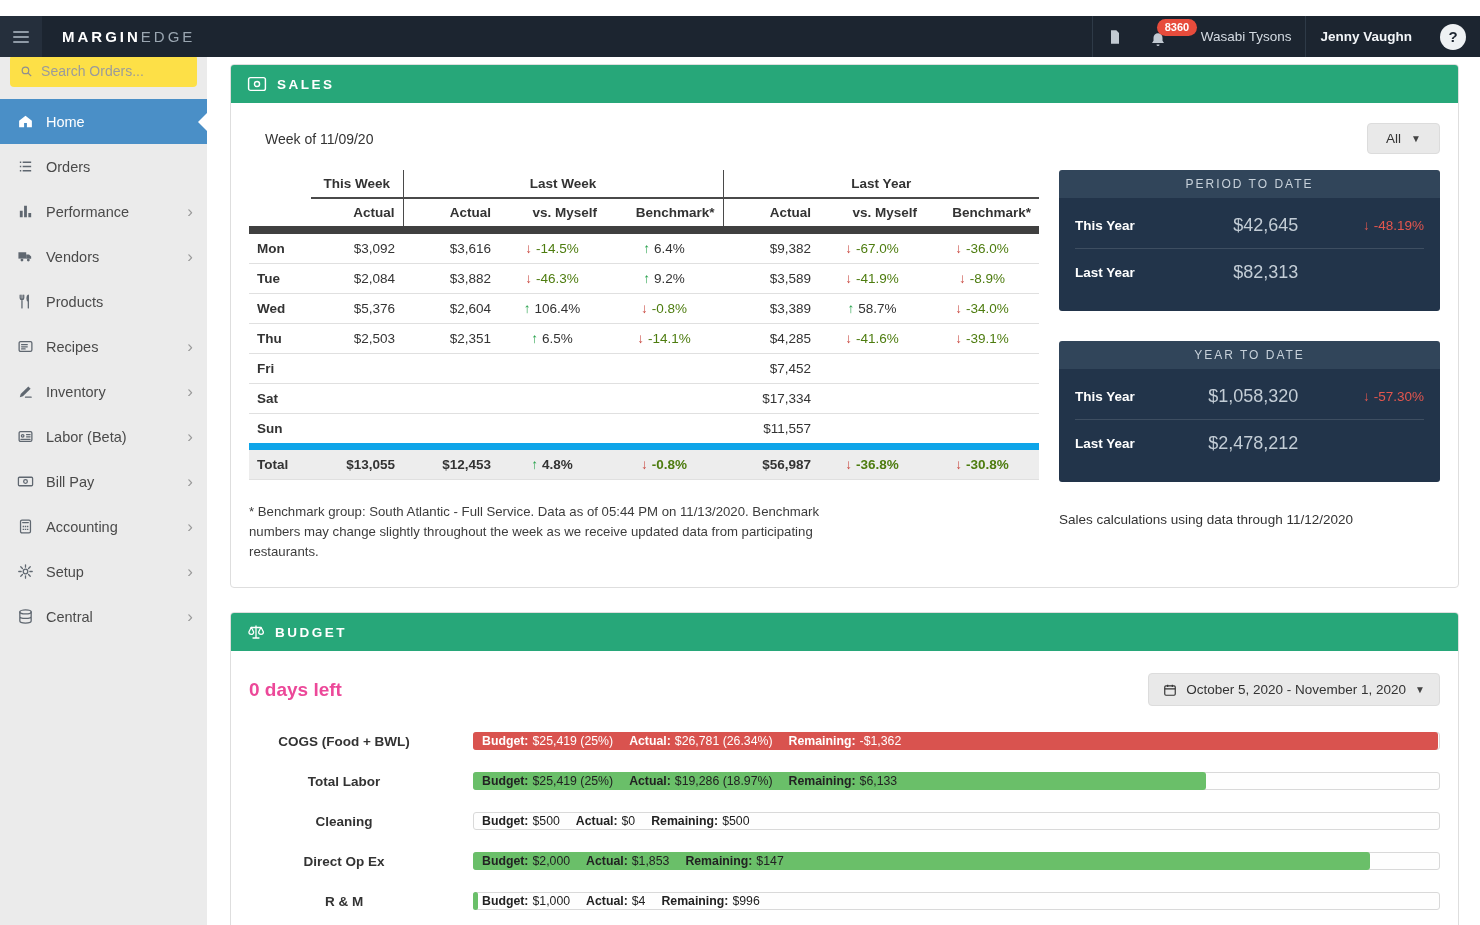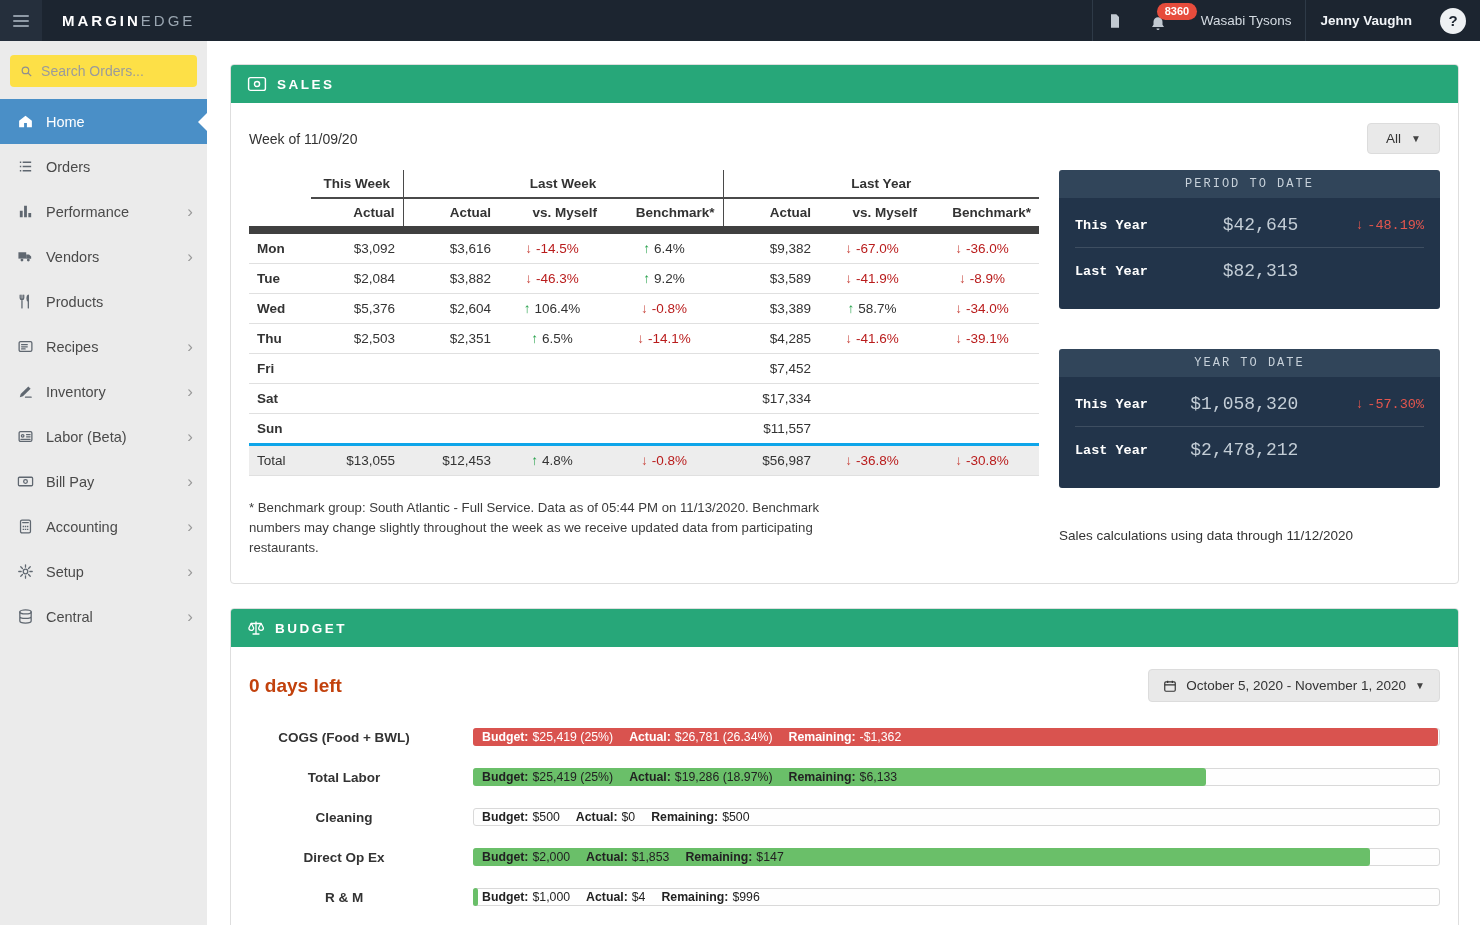--- a/index.html
+++ b/index.html
@@ -1,20 +1,20 @@
 <!DOCTYPE html>
 <html><head>
 <meta charset="utf-8">
 <style>
   * { margin:0; padding:0; box-sizing:border-box; }
   html,body { width:1480px; height:925px; overflow:hidden; background:#fff;
               font-family:"Liberation Sans", sans-serif; }
 
   
-  .topbar { position:fixed; top:0; left:0; right:0; height:41px; background:#1c2530;
+  .topbar { position:fixed; top:16px; left:0; right:0; height:41px; background:#1c2530;
             display:flex; align-items:center; z-index:50; }
   .hamburger-btn { width:42px; height:41px; background:#252f3c; display:flex; flex-direction:column;
                    justify-content:center; align-items:center; gap:3px; cursor:pointer; }
   .hamburger-btn i { display:block; width:16px; height:2px; background:#8f9aa6; border-radius:1px; }
   .logo { margin-left:20px; font-size:15px; letter-spacing:3px; white-space:nowrap; }
   .logo .p1 { color:#ffffff; font-weight:700; }
   .logo .p2 { color:#9aa6b1; font-weight:400; }
   .topbar-right { margin-left:auto; display:flex; align-items:center; height:100%; }
   .tb-divider { width:1px; height:41px; background:#2e3a47; }
   .tb-item { height:100%; display:flex; align-items:center; padding:0 14px; color:#c6ced6;
@@ -52,21 +52,21 @@
   
   .main { position:absolute; top:41px; left:207px; width:1273px; padding:23px 21px 0 23px; }
   .panel { border:1px solid #dedede; border-radius:4px; margin-bottom:24px; background:#fff; }
   .panel-header { background:#27a779; color:#fff; height:38px; display:flex; align-items:center;
                   padding:0 16px; border-radius:3px 3px 0 0; letter-spacing:2.5px; font-size:13.5px;
                   font-weight:700; gap:10px; }
   .panel-header svg { display:block; }
   .panel-body { padding:14px 18px 26px; }
 
   .sales-top { display:flex; justify-content:space-between; align-items:center; margin:6px 0 16px; }
-  .week-label { font-size:14px; color:#333; }
+  .week-label { font-size:14px; color:#333;margin-left:16px; }
   .select-btn { background:#e9e9e9; border:1px solid #dcdcdc; border-radius:4px; padding:7px 18px;
                 font-size:13.5px; color:#333; display:flex; align-items:center; gap:10px; cursor:pointer; }
   .caret { font-size:10px; color:#444; }
 
   .sales-grid { display:flex; align-items:flex-start; }
   .sales-left { width:790px; }
   .sales-right { flex:1; margin-left:20px; }
 
   
   table.sales { border-collapse:collapse; width:790px; font-size:13.5px; color:#333; table-layout:fixed; }
@@ -75,46 +75,46 @@
   table.sales col.c-lwb { width:118px; } table.sales col.c-lya { width:96px; }
   table.sales col.c-lyv { width:106px; } table.sales col.c-lyb { width:114px; }
   table.sales th { font-weight:700; padding:6px 8px; }
   table.sales .group-th { text-align:center; border-bottom:2px solid #4a4a4a; }
   table.sales .vsep { border-left:1px solid #4a4a4a; }
   table.sales thead tr.sub th { border-bottom:8px solid #404040;text-align:right; }
   table.sales th.r, table.sales td.num { text-align:right; }
   table.sales th.c, table.sales td.trend { text-align:center; }
   table.sales td { padding:7px 8px; border-bottom:1px solid #e0e0e0; white-space:nowrap; }
   table.sales td.day { font-weight:700; text-align:left; }
-  table.sales tr.total td { background:#ededed; font-weight:400; border-top:3px solid #0ea5e9; }
+  table.sales tr.total td { background:#ededed; font-weight:700; border-top:7px solid #0ea5e9; }
 
   .up { color:#333;margin-top:38px; }
   .up::before { content:"↑"; color:#28a24c; font-weight:700; margin-right:4px; }
-  .down { color:#b91c1c; }
+  .down { color:#4d7c0f; }
   .down::before { content:"↓"; color:#c9473f; font-weight:700; margin-right:4px; }
 
   .footnote { margin-top:22px; max-width:620px; font-size:13.2px; color:#3c3c3c; line-height:1.5; }
 
   
-  .dark-card { border-radius:3px; overflow:hidden; margin-bottom:40px;font-family:Liberation Mono, monospace; }
+  .dark-card { border-radius:3px; overflow:hidden; margin-bottom:30px; }
   .dc-header { background:#31455a; color:#c7d1da; text-align:center; font-size:12px;
                letter-spacing:2px; padding:7px 0; }
   .dc-body { background:#22344a; padding:4px 16px 16px; }
   .dc-row { display:flex; align-items:center; padding:13px 0 12px; }
   .dc-row + .dc-row { border-top:1px solid rgba(255,255,255,.13); }
   .dc-label { flex:0 0 33%; color:#fff; font-weight:700; font-size:13.5px; }
   .dc-value { flex:0 0 31%; text-align:right; color:#c3cdd6; font-size:18px; }
   .dc-delta { flex:1; text-align:right; font-size:13.5px; }
   .dc-delta .down { color:#e4564e; }
   .dc-delta .down::before { color:#e4564e; }
   .calc-note { margin-top:30px; font-size:13.5px; color:#333; }
 
   
   .budget-top { display:flex; justify-content:space-between; align-items:center; margin:8px 0 26px; }
-  .days-left { font-size:19px; font-weight:700; color:#c2410c; }
+  .days-left { font-size:19px; font-weight:700; color:#ec4899; }
   .date-btn { background:#e9e9e9; border:1px solid #dcdcdc; border-radius:4px; padding:8px 14px;
               font-size:13.5px; color:#333; display:flex; align-items:center; gap:9px; cursor:pointer; }
   .b-row { display:flex; align-items:center; margin-bottom:22px; }
   .b-label { width:190px; text-align:center; font-weight:700; font-size:13.5px; color:#333;
              margin-right:34px; white-space:nowrap; }
   .b-track { flex:1; height:18px; background:#fefefe; border:1px solid #d9d9d9; border-radius:3px;
              position:relative; }
   .b-fill { position:absolute; left:-1px; top:-1px; bottom:-1px; border-radius:3px; }
   .b-row.over .b-fill { background:#d9534f; }
   .b-row.under .b-fill { background:#6abf69; }

